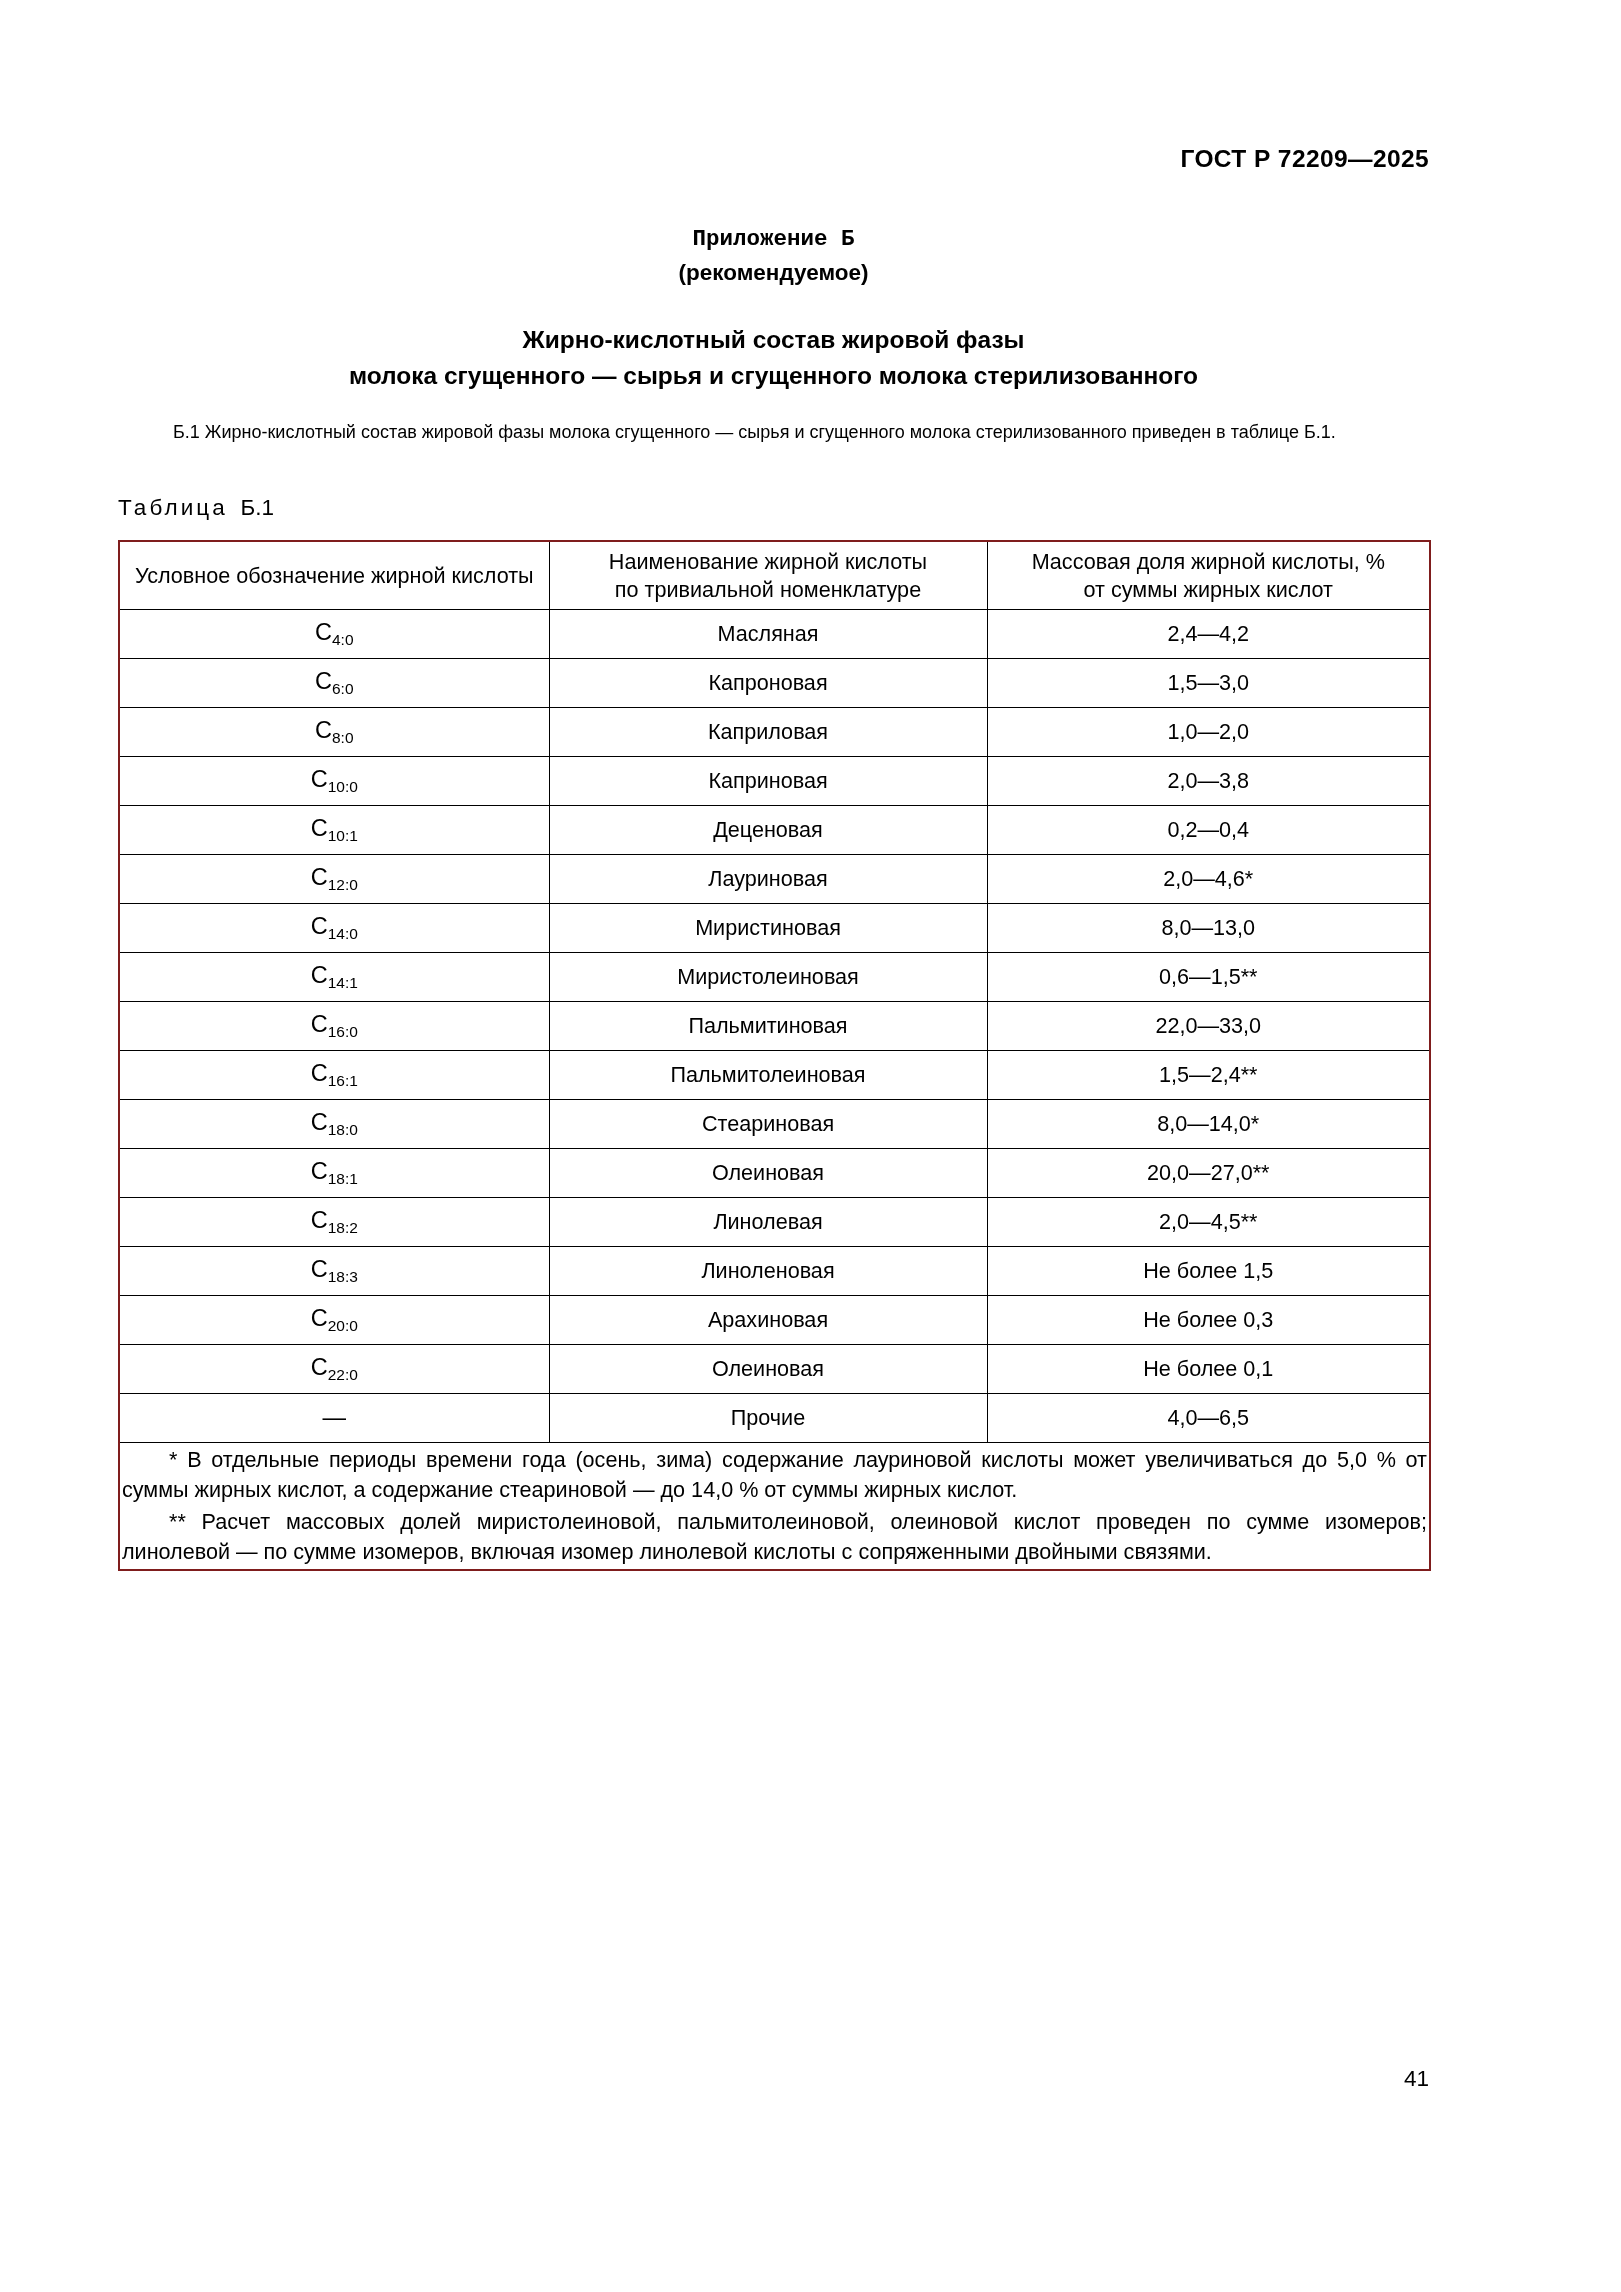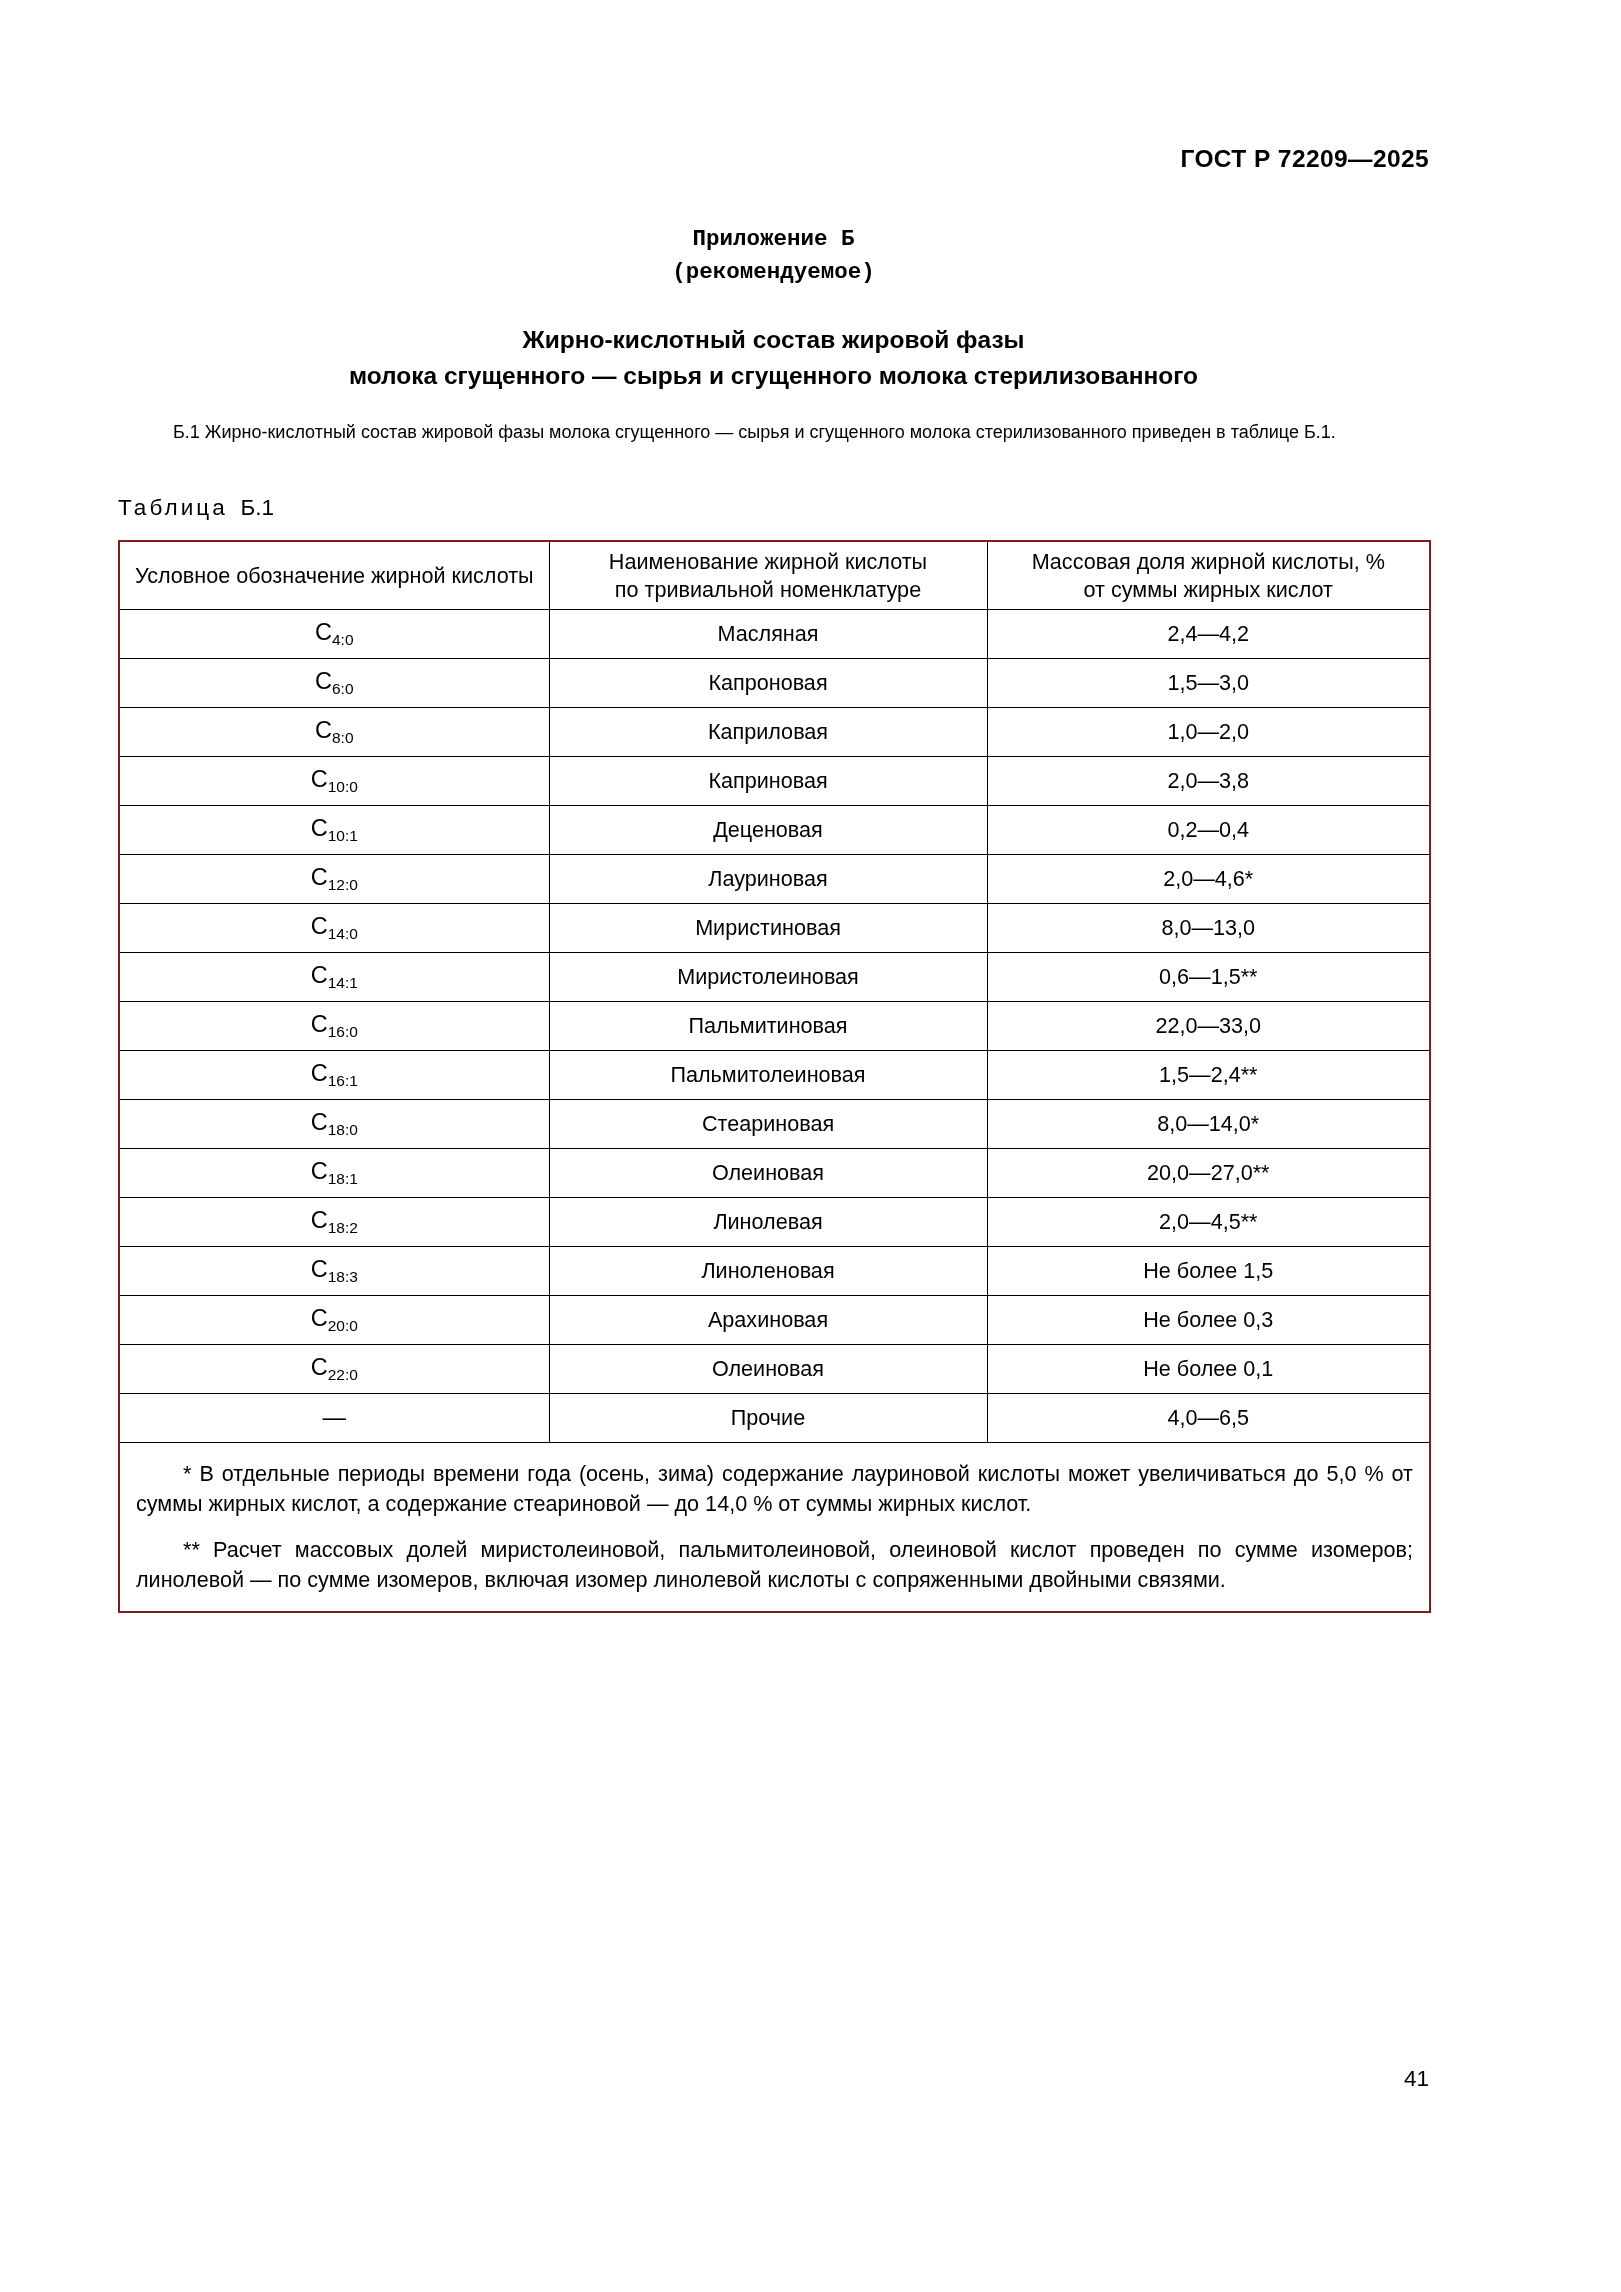--- a/index.html
+++ b/index.html
@@ -44,21 +44,20 @@
   .annex-name {
     font-size: 22.5px;
     font-weight: bold;
     line-height: 33px;
     font-family: Liberation Mono, monospace;
   }
   .annex-status {
     font-size: 22.5px;
     font-weight: bold;
     line-height: 33px;
-    font-family: Liberation Mono, monospace;
   }
   .annex-heading {
     margin-top: 33px;
     font-size: 24.5px;
     font-weight: bold;
     line-height: 36px;
   }
 
   
   .intro {
@@ -139,21 +138,21 @@
 
   td.notes {
     text-align: left;
     padding: 9.8px 15.7px 13.7px 15.7px;
     line-height: 30px;
     font-size: 21.6px;
     border-top: 2.9px solid #000000;
     height: auto;
   }
   td.notes p {
-    margin: 16px;
+    margin: 2px;
     text-indent: 47px;
     text-align: justify;
   }
 
   
   .page-number {
     position: absolute;
     top: 2066px;
     right: 192px;
     font-size: 22.5px;

